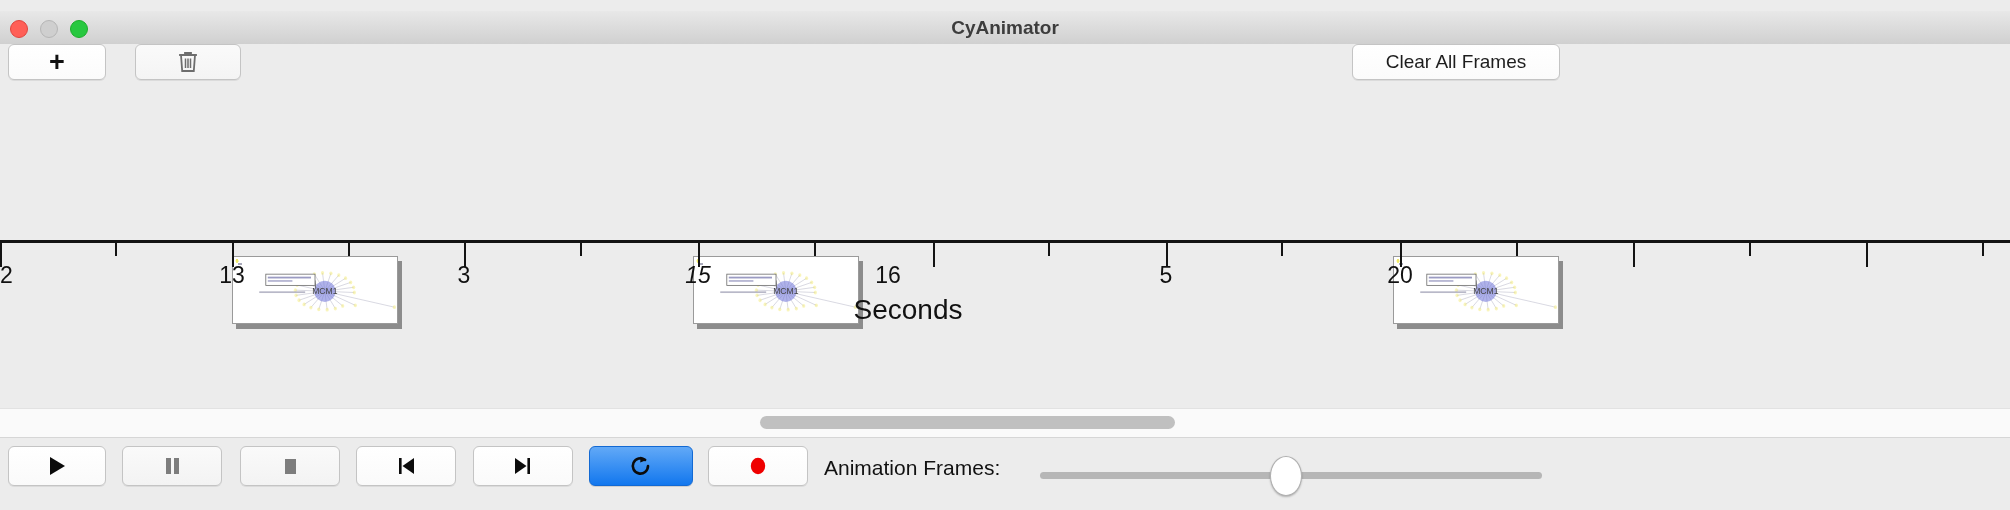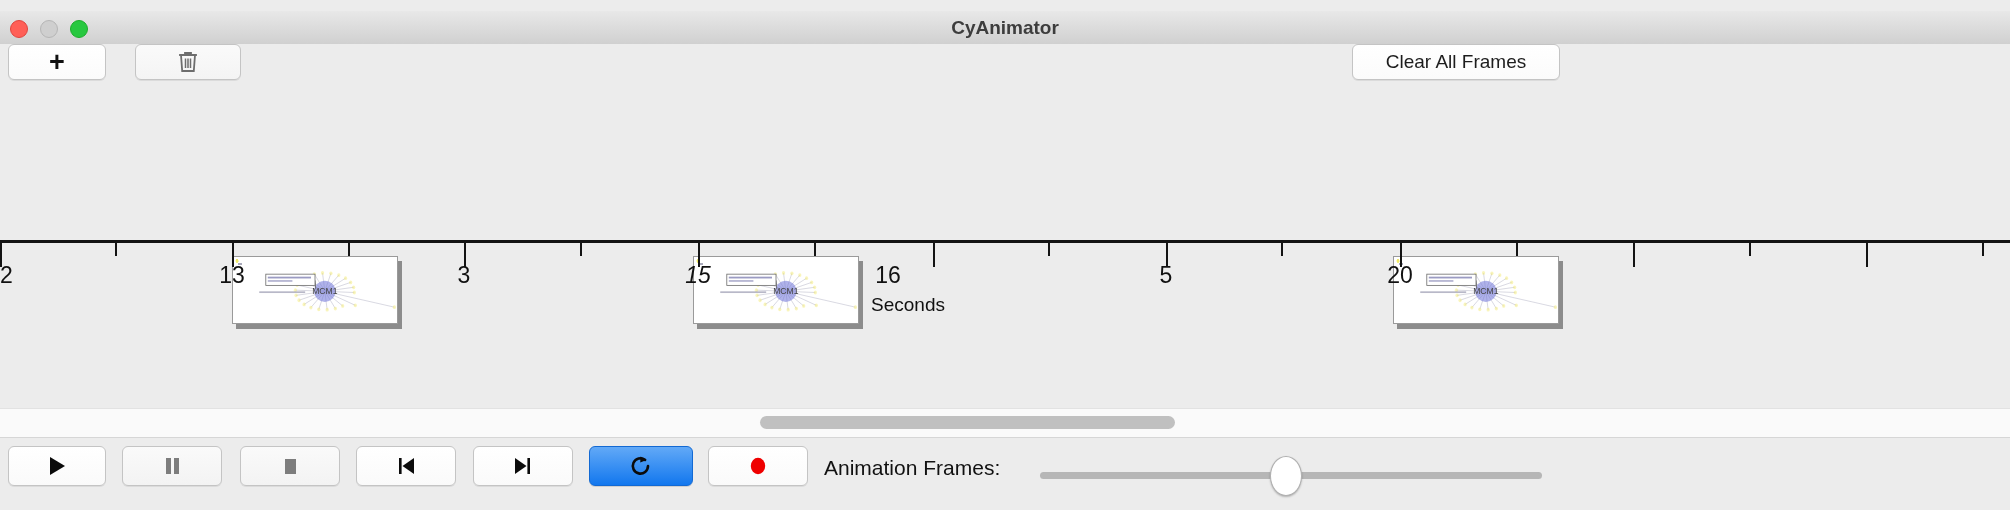--- a/index.html
+++ b/index.html
@@ -61,21 +61,21 @@
   .frame .pic{position:absolute;left:0;top:0;right:0;bottom:0;
     background:#ffffff;border:1px solid #9a9a9a;overflow:hidden;}
 
   
   .ruler-line{position:absolute;left:0;width:2010px;height:3px;background:#131313;}
   .tick{position:absolute;width:2px;background:#131313;}
   .tick.major{height:24px;}
   .tick.minor{height:13px;}
   .tlabel{position:absolute;font-size:23px;color:#111;
     transform:translateX(-50%);white-space:nowrap;}
-  .axis-title{position:absolute;font-size:19px;color:#111;
+  .axis-title{position:absolute;font-size:28px;color:#111;
     transform:translateX(-50%);white-space:nowrap;}
 
   
   .hscroll{position:absolute;left:0;top:408px;width:2010px;height:28px;
     background:#fafafa;border-top:1px solid #e2e2e2;border-bottom:1px solid #9e9e9e;}
   .hthumb{position:absolute;top:7px;height:13px;border-radius:7px;background:#c0c0c0;}
 
   
   .controls{position:absolute;left:0;top:437px;width:2010px;height:73px;
     background:#ececec;border-top:1px solid #d6d6d6;}

